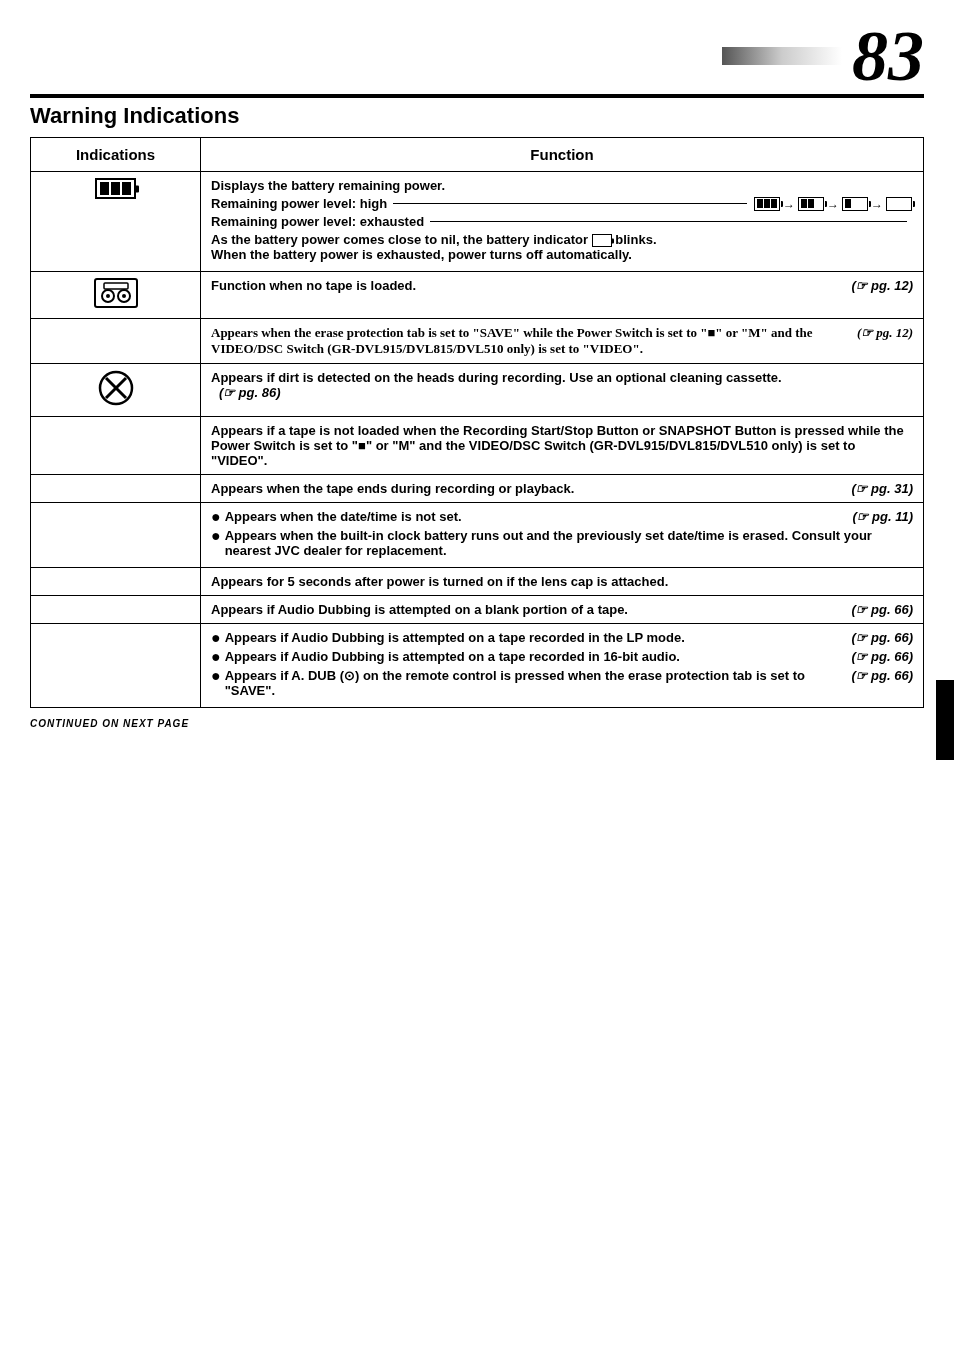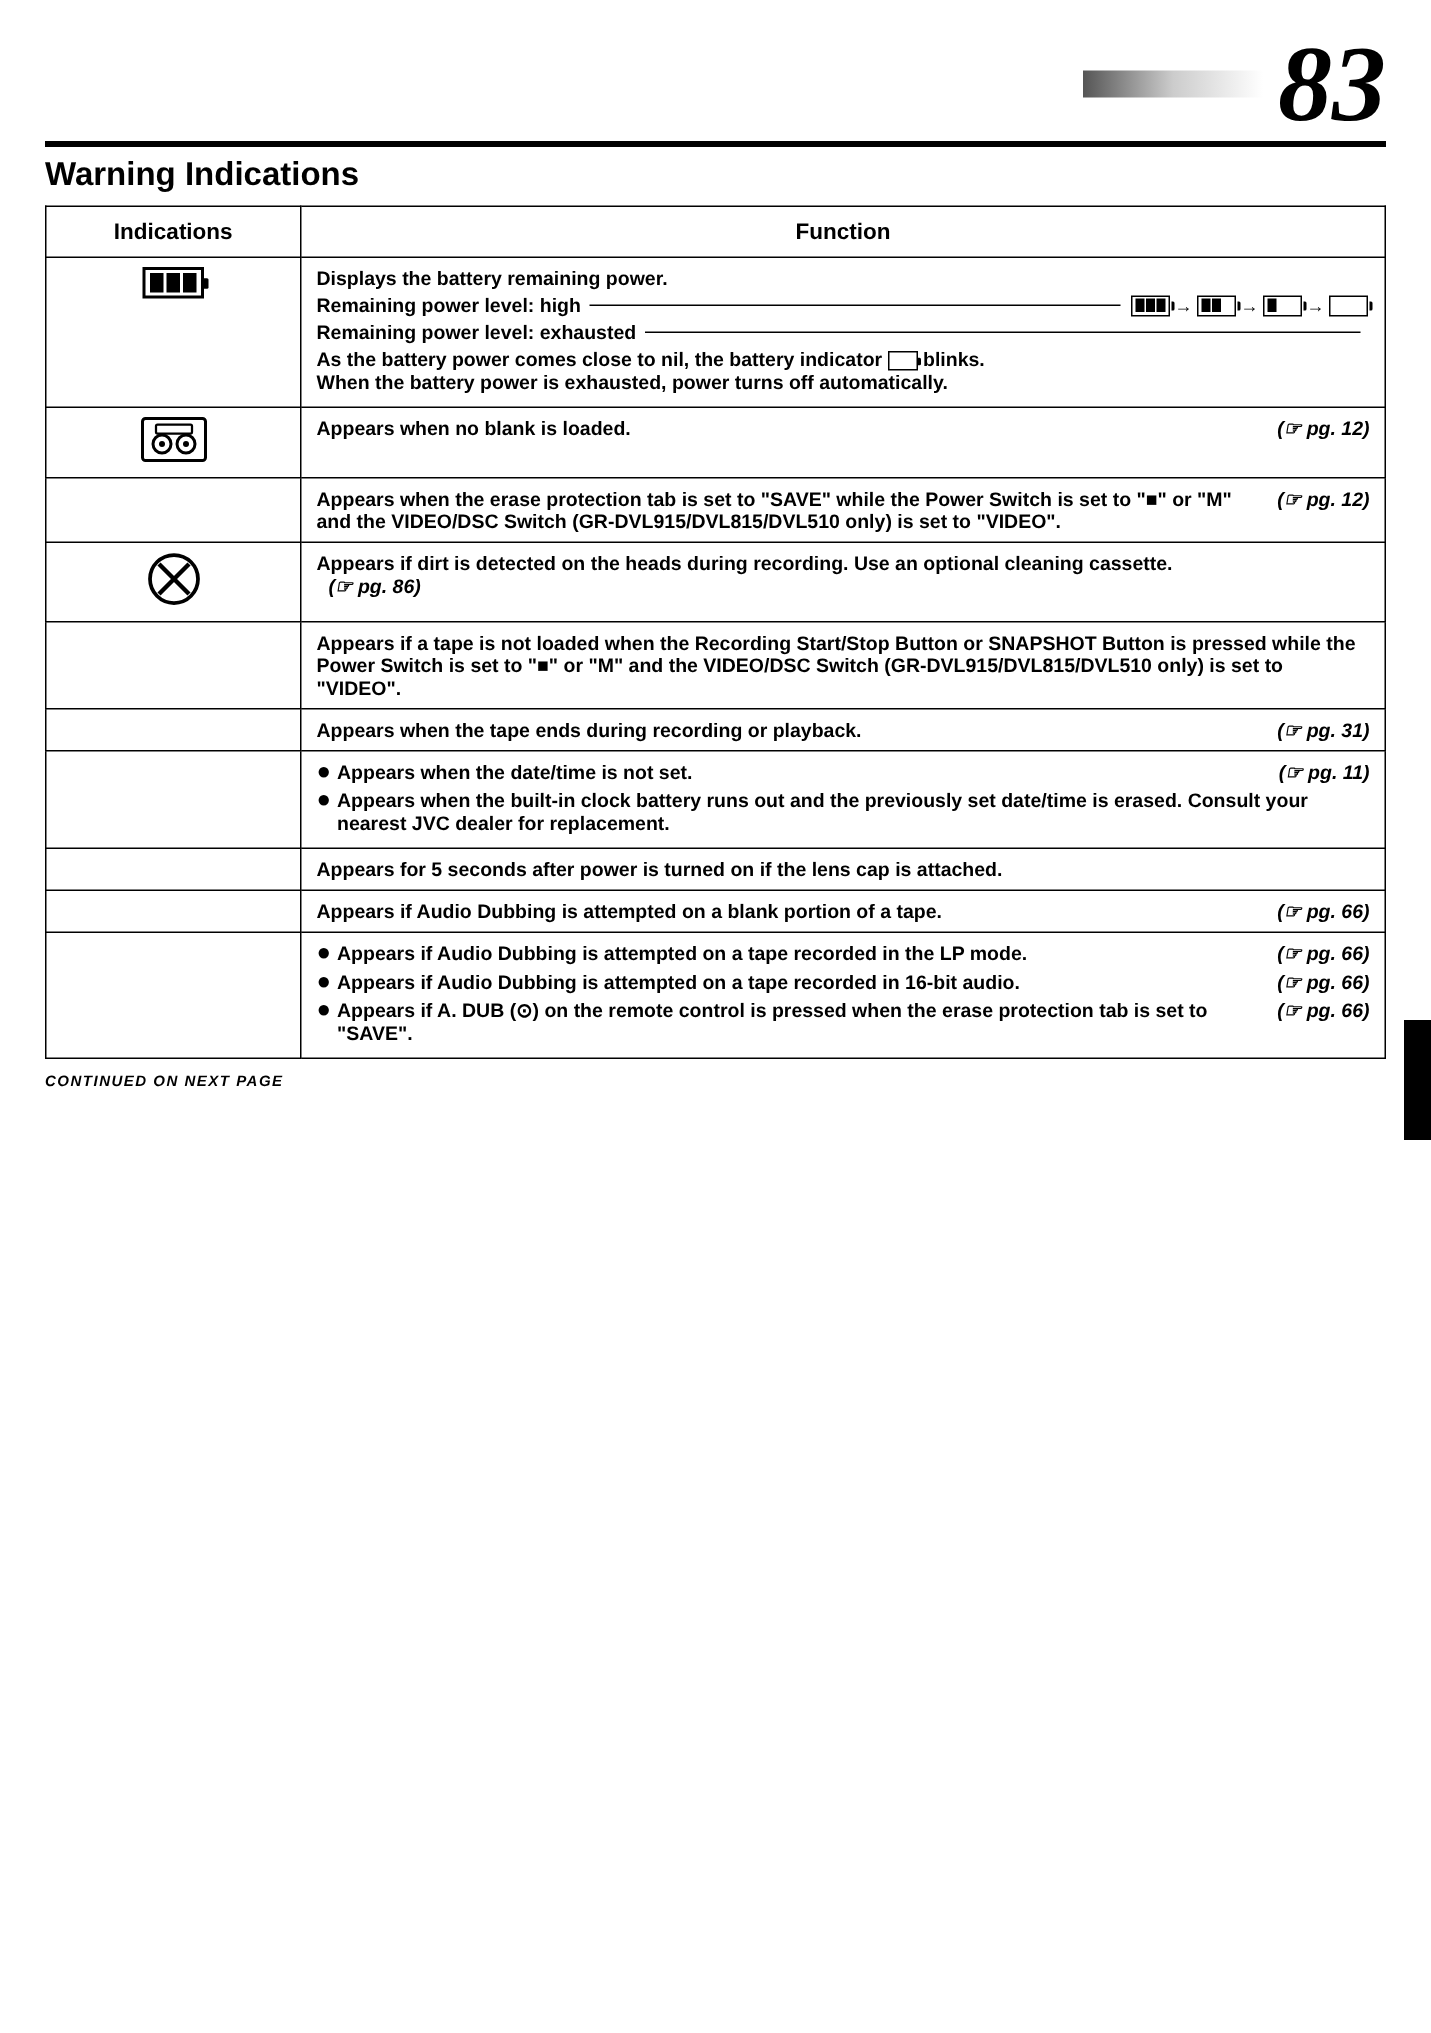--- a/index.html
+++ b/index.html
@@ -256,32 +256,32 @@
             <rect x="1" y="1" width="42" height="28" rx="2" fill="white" stroke="black" stroke-width="2"></rect>
             <circle cx="14" cy="18" r="6" fill="white" stroke="black" stroke-width="2"></circle>
             <circle cx="30" cy="18" r="6" fill="white" stroke="black" stroke-width="2"></circle>
             <circle cx="14" cy="18" r="2" fill="black"></circle>
             <circle cx="30" cy="18" r="2" fill="black"></circle>
             <rect x="10" y="5" width="24" height="6" rx="1" fill="white" stroke="black" stroke-width="1.5"></rect>
           </svg>
         </td>
         <td class="func-cell">
           <div class="func-row">
-            <span class="bold">Appears when no blank is loaded.</span>
+            <span class="bold">Function when no tape is loaded.</span>
             <span class="bold pg-ref">(☞ pg. 12)</span>
           </div>
         </td>
       </tr>
 
       <tr>
         <td class="ind-cell">
           
         </td>
         <td class="func-cell">
-          <div style="display:flex;justify-content:center;align-items:flex-start;">
+          <div style="display:flex;justify-content:center;align-items:flex-start;font-family:Liberation Serif, serif;">
             <span class="bold" style="flex:1;">Appears when the erase protection tab is set to "SAVE" while the Power Switch is set to "■" or "M" and the VIDEO/DSC Switch (GR-DVL915/DVL815/DVL510 only) is set to "VIDEO".</span>
             <span class="bold pg-ref" style="margin-left:8px;white-space:nowrap;">(☞ pg. 12)</span>
           </div>
         </td>
       </tr>
 
       <tr>
         <td class="ind-cell">
           
           <svg width="36" height="36" viewBox="0 0 36 36">

